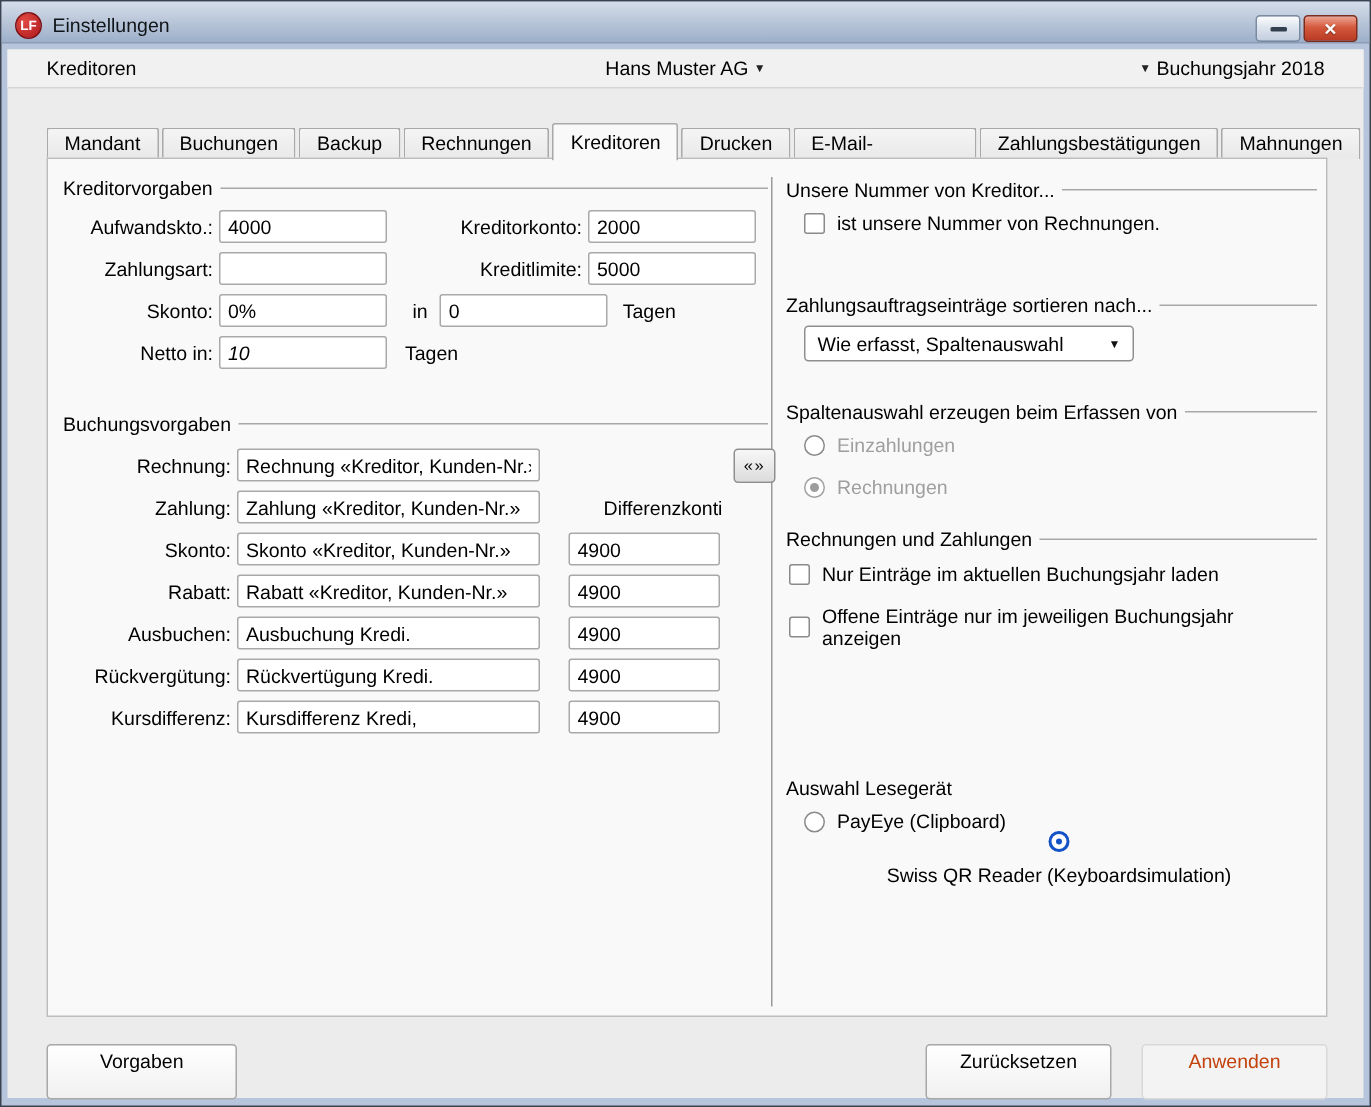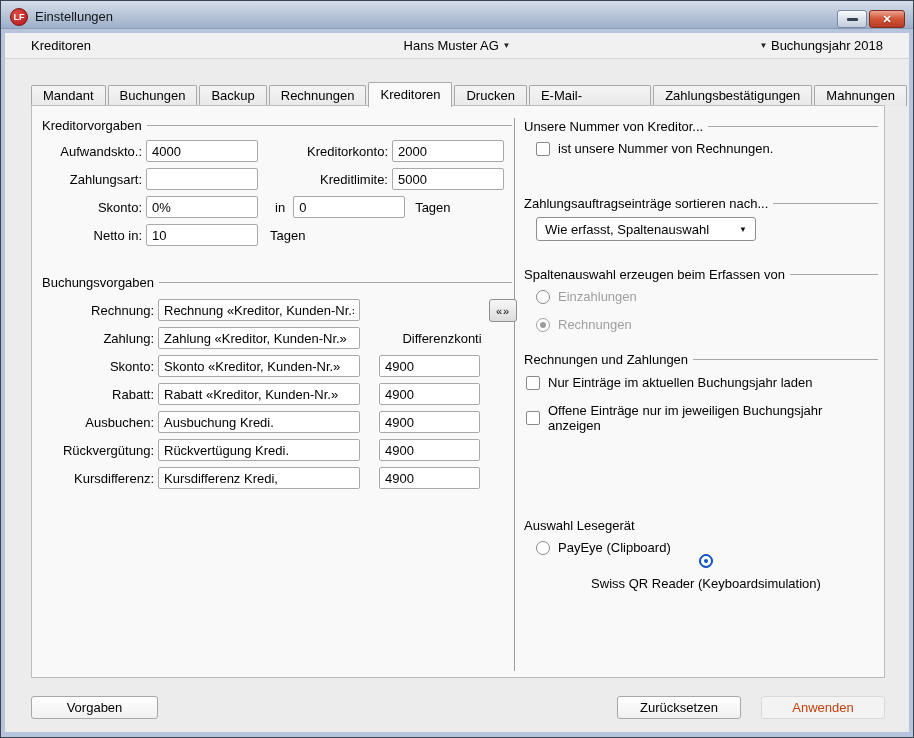--- a/index.html
+++ b/index.html
@@ -81,21 +81,21 @@
   .radio.sel-blue::before { content:""; position:absolute; inset:1px; border-radius:50%; background:#fff; }
   .radio.sel-blue::after { content:""; position:absolute; inset:4px; border-radius:50%; background:#1353c6; z-index:1; }
   .disabled-text { color:#9f9f9f; }
 
   .dropdown { width:220px; height:24px; background:#fff; border:1px solid #8f8f8f; border-radius:3px;
               display:flex; align-items:center; padding:0 8px; cursor:default; }
   .dropdown .dd-label { flex:1; }
   .dropdown .dd-arrow { font-size:8px; color:#111; }
 
   
-  .btn { position:absolute; top:663px; height:23px; background:linear-gradient(#ffffff,#f0f0f0);
+  .btn { position:absolute; top:663px; height:37px; background:linear-gradient(#ffffff,#f0f0f0);
          border:1px solid #a8a8a8; border-radius:3px; font-size:13px; text-align:center;
          line-height:21px; cursor:default; }
   .btn.disabled { background:#f3f3f3; border-color:#d9d9d9; color:#c2410c; }
 </style>
 </head>
 <body>
 
 <div class="window">
 
   <div class="titlebar">
@@ -161,21 +161,21 @@
         <div class="kv-row" style="left:0; top:78px;">
           <span class="lbl" style="width:100px;">Skonto:</span>
           <input class="txt" style="width: 112px; margin-left: 4px;" type="text" value="0%">
           <span style="margin-left:17px;">in</span>
           <input class="txt" style="width: 112px; margin-left: 8px;" type="text" value="0">
           <span style="margin-left:10px;">Tagen</span>
         </div>
 
         <div class="kv-row" style="left:0; top:106px;">
           <span class="lbl" style="width:100px;">Netto in:</span>
-          <input class="txt" style="width: 112px; margin-left: 4px;" type="text" value="10">
+          <input class="txt" style="width: 112px; margin-left: 4px; font-style: italic;" type="text" value="10">
           <span style="margin-left:12px;">Tagen</span>
         </div>
 
         <div class="group-title" style="position:absolute; left:0; top:157px; width:470px;">
           <span>Buchungsvorgaben</span>
         </div>
 
         <div class="expander">«»</div>
 
         <div class="kv-row" style="left:0; top:181px;">

